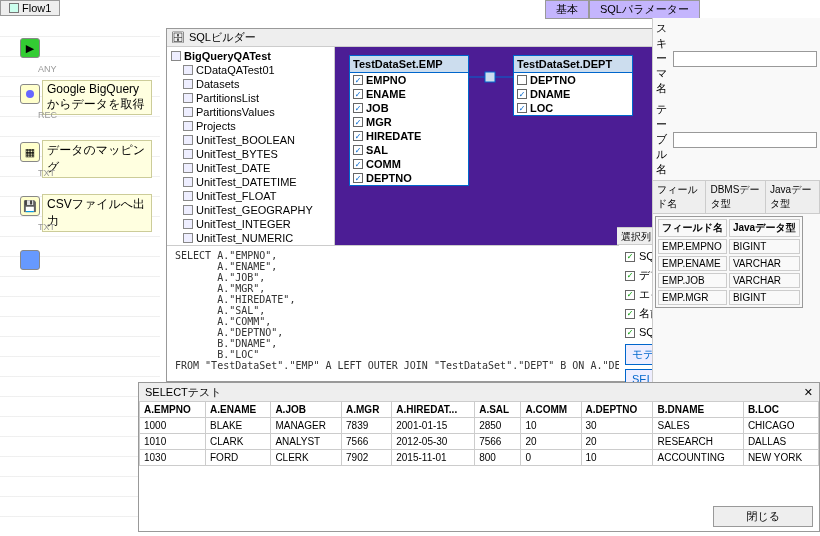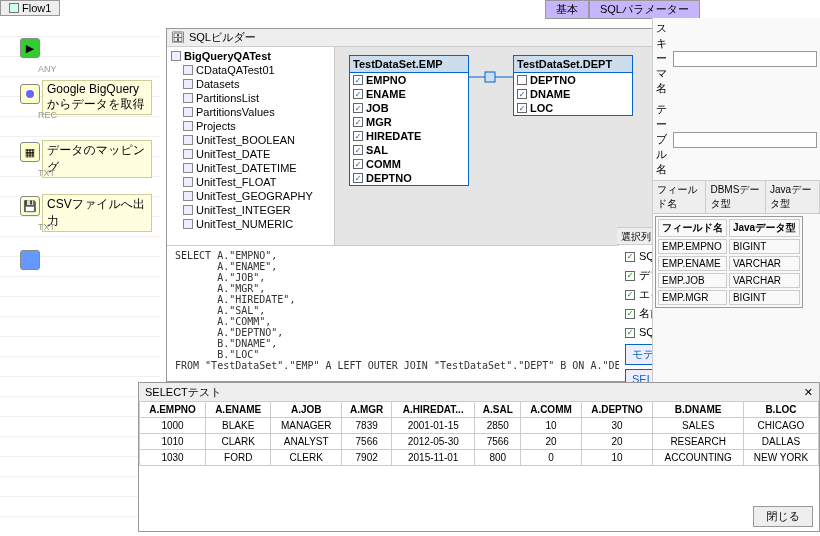--- a/index.html
+++ b/index.html
@@ -14,21 +14,21 @@
 .node-label{position:absolute;left:42px;background:#ffffe0;border:1px solid #cc9;padding:1px 4px;font-size:12px;max-width:110px}
 .play{background:#3c3}.dot{width:8px;height:8px;border-radius:50%;background:#66f}
 .conn-label{position:absolute;left:38px;font-size:9px;color:#999}
 .sql-builder{position:absolute;top:28px;left:166px;width:652px;height:354px;border:1px solid #999;background:#fff}
 .sb-title{height:18px;background:#eee;border-bottom:1px solid #ccc;display:flex;align-items:center;padding:0 4px;gap:4px}
 .sb-close{margin-left:auto;cursor:pointer;color:#888}
 .sb-body{display:flex;height:198px}
 .tree{width:168px;border-right:1px solid #ccc;overflow:auto;padding:2px}
 .tree-item{display:flex;align-items:center;gap:3px;padding:0 2px;height:14px}
 .tree-icon{width:10px;height:10px;border:1px solid #888;background:#eef}
-.diagram{flex:1;position:relative;background:#e5e5e5}
+.diagram{flex:1;position:relative;background:#4c1d95}
 .entity{position:absolute;border:1px solid #06c;background:#fff;width:120px}
 .entity-h{background:#cde;font-weight:bold;padding:2px 3px;border-bottom:1px solid #06c}
 .entity-row{display:flex;align-items:center;gap:3px;padding:1px 3px}
 .chk{width:10px;height:10px;border:1px solid #666;display:inline-flex;align-items:center;justify-content:center;font-size:8px;color:#06c}
 .right-panel{position:absolute;top:18px;right:0;width:168px;height:364px;border-left:1px solid #ccc;background:#f9f9f9}
 .rp-row{display:flex;align-items:center;padding:3px;gap:4px}
 .rp-label{width:56px}
 .rp-input{flex:1;border:1px solid #999;height:16px;background:#fff}
 .rp-tabs{display:flex;border-top:1px solid #ccc;border-bottom:1px solid #ccc}
 .rp-tabs div{padding:2px 4px;border-right:1px solid #ccc;background:#eee;font-size:10px}
@@ -38,23 +38,23 @@
 .opt .chk{color:#090}
 .btn{border:1px solid #06c;background:#eef;padding:2px 6px;margin:2px 6px;display:inline-block;color:#06c;cursor:pointer}
 .sql-text{position:absolute;top:216px;left:0;width:452px;height:166px;border-top:1px solid #ccc;padding:4px 8px;font-family:monospace;font-size:10px;white-space:pre;overflow:auto;color:#333}
 .opt-tabs{position:absolute;top:198px;right:0;width:200px;height:18px;display:flex;border-top:1px solid #ccc;border-bottom:1px solid #ccc}
 .opt-tabs div{padding:2px 4px;border-right:1px solid #ccc;background:#eee;font-size:10px}
 .opt-panel{position:absolute;top:216px;right:0;width:200px;padding:2px}
 .result-dlg{position:absolute;top:382px;left:138px;width:682px;height:150px;border:1px solid #999;background:#fff}
 .rd-title{background:#eee;height:18px;display:flex;align-items:center;padding:0 6px}
 .rd-close{margin-left:auto;cursor:pointer}
 .rd-table{width:100%;border-collapse:collapse}
-.rd-table th,.rd-table td{border:1px solid #ccc;padding:2px 4px;text-align:center;font-size:10px}
+.rd-table th,.rd-table td{border:1px solid #ccc;padding:2px 4px;text-align:left;font-size:10px}
 .rd-foot{position:absolute;bottom:4px;right:6px}
-.rd-btn{border:1px solid #999;padding:2px 12px;background:#eee}
+.rd-btn{border:1px solid #999;padding:2px 32px;background:#eee}
 svg.link{position:absolute;top:0;left:0;pointer-events:none}
 </style>
 </head>
 <body>
 
 <div class="tab-bar">
   <div class="tab">
       <span class="tab-icon"></span>
       <span>Flow1</span>
     </div>
@@ -110,20 +110,24 @@
             <span class="tree-icon"></span>
             <span>PartitionsValues</span>
           </div>
           <div class="tree-item" style="padding-left:14px">
             <span class="tree-icon"></span>
             <span>Projects</span>
           </div>
           <div class="tree-item" style="padding-left:14px">
             <span class="tree-icon"></span>
             <span>UnitTest_BOOLEAN</span>
+          </div>
+          <div class="tree-item" style="padding-left:14px">
+            <span class="tree-icon"></span>
+            <span>UnitTest_BYTES</span>
           </div>
           <div class="tree-item" style="padding-left:14px">
             <span class="tree-icon"></span>
             <span>UnitTest_DATE</span>
           </div>
           <div class="tree-item" style="padding-left:14px">
             <span class="tree-icon"></span>
             <span>UnitTest_DATETIME</span>
           </div>
           <div class="tree-item" style="padding-left:14px">

